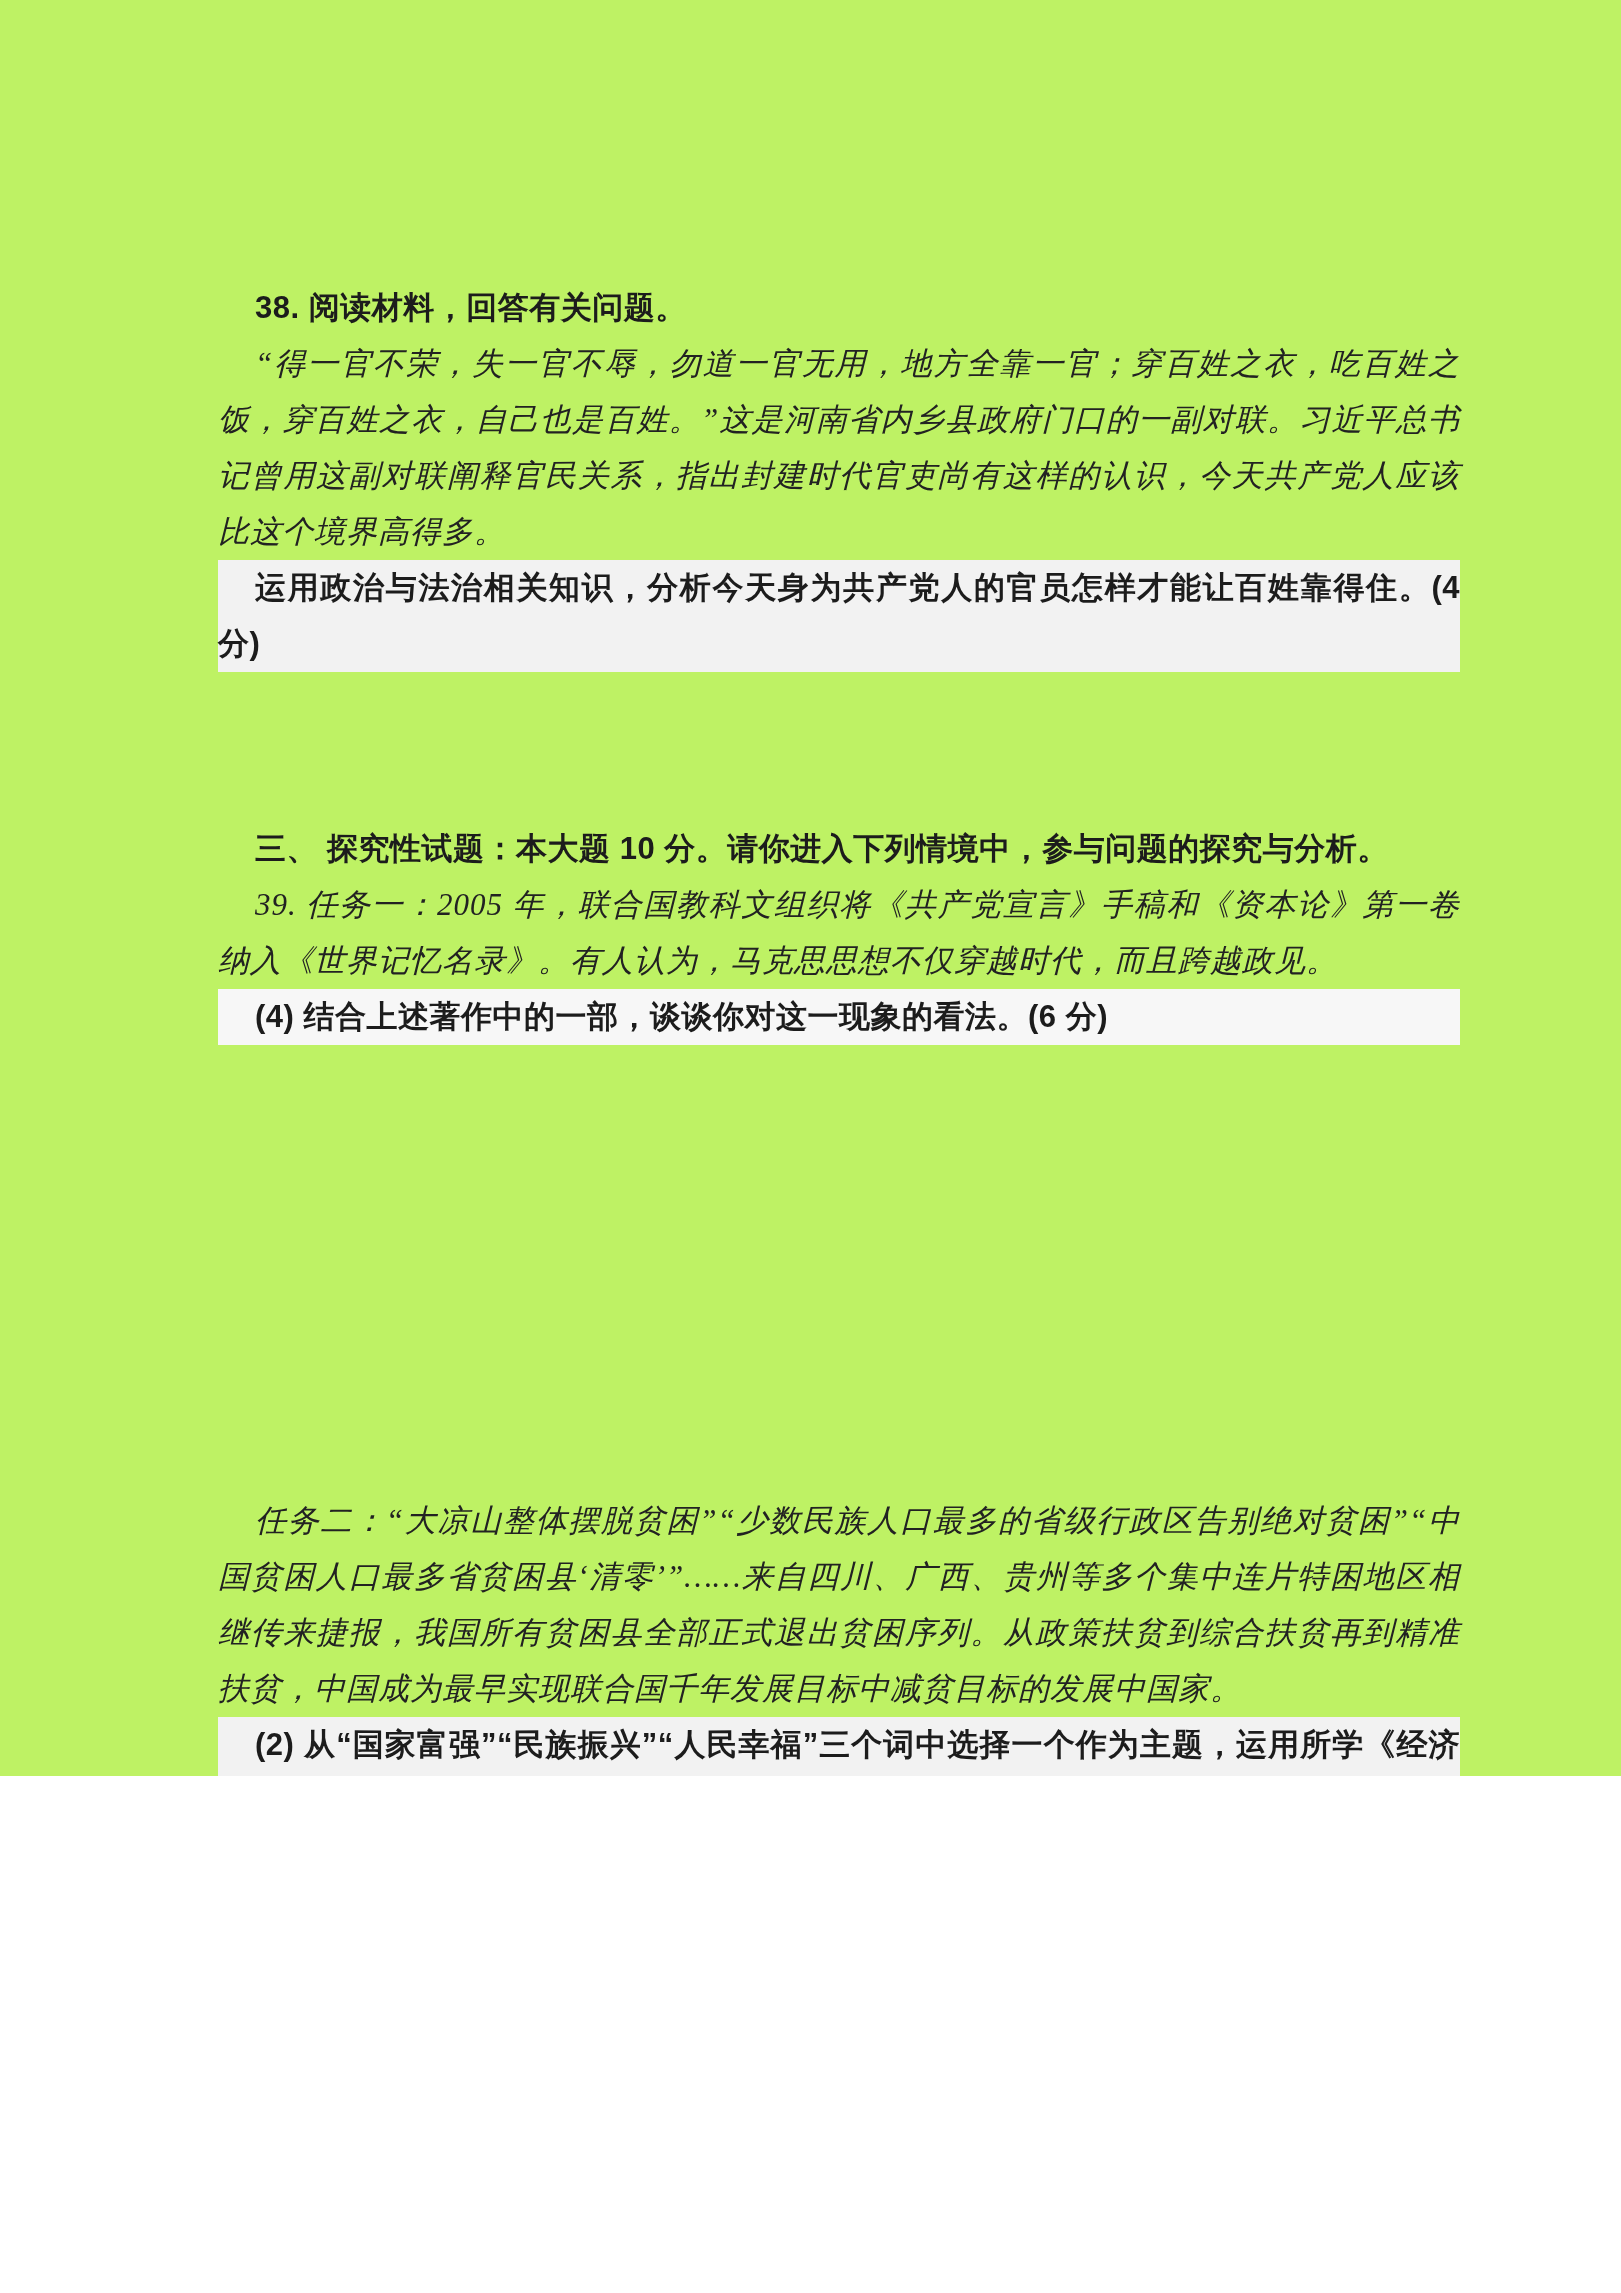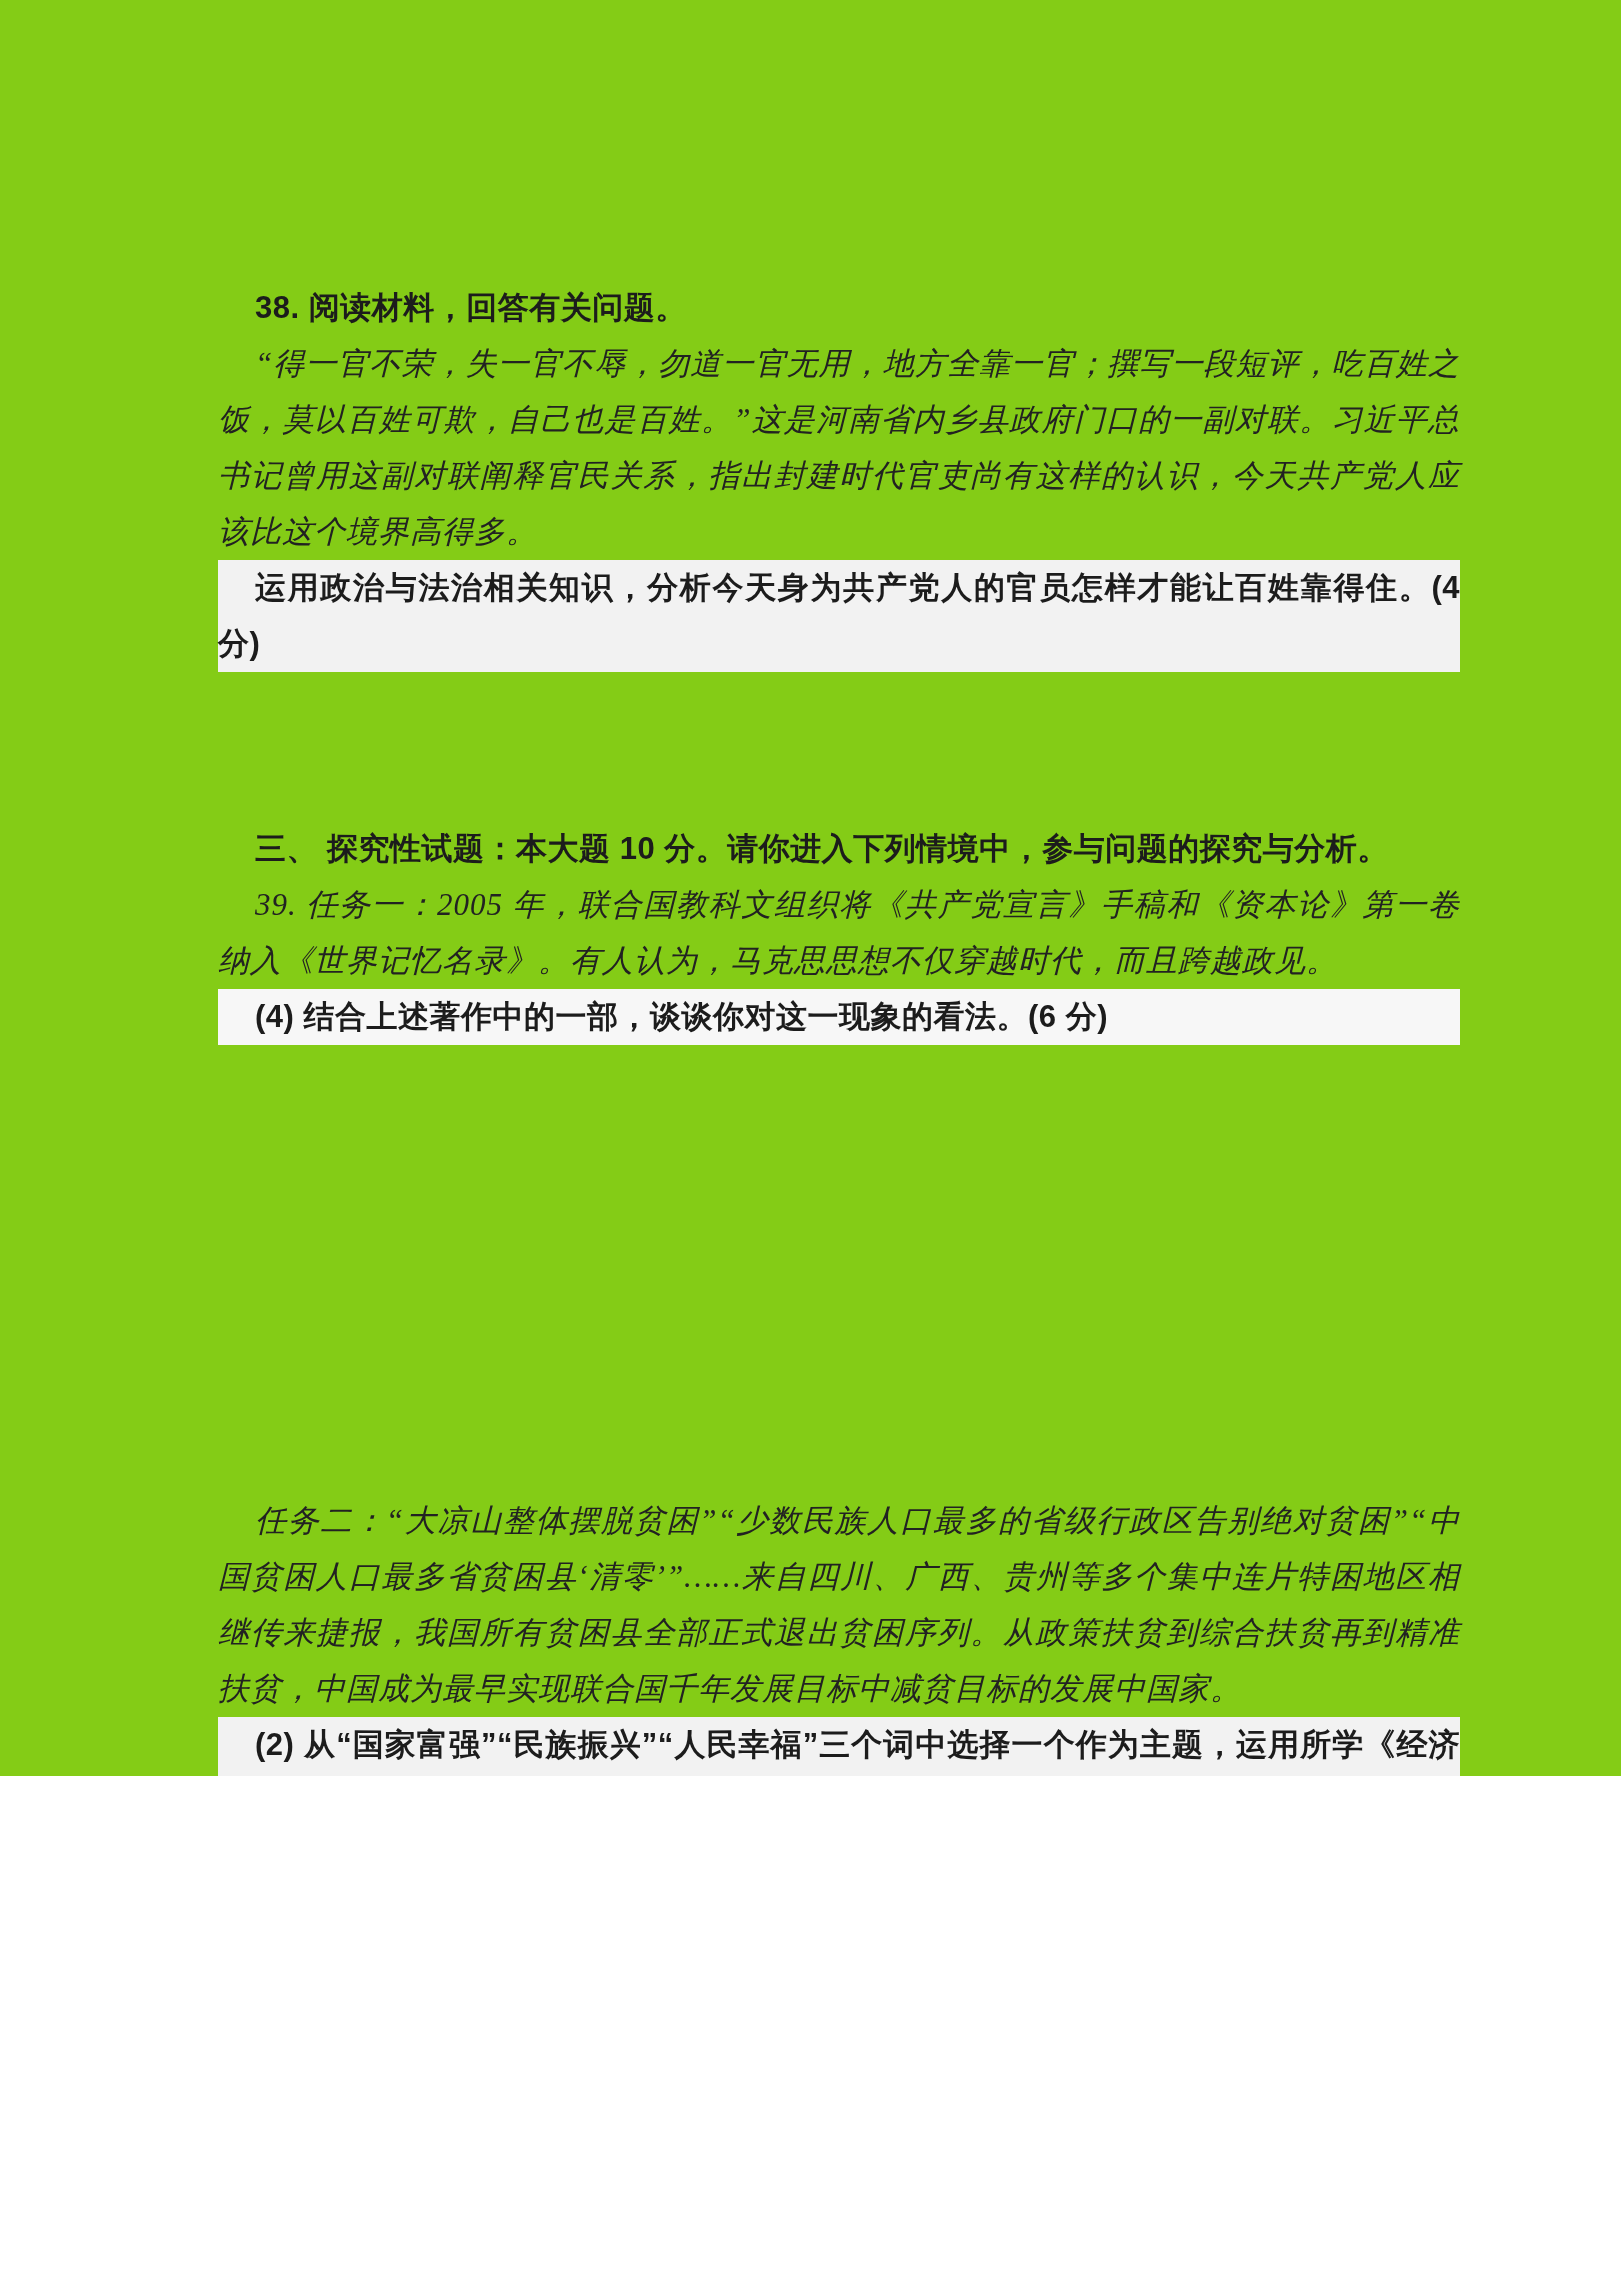--- a/index.html
+++ b/index.html
@@ -4,21 +4,21 @@
 <style>
   html, body {
     margin: 0;
     padding: 0;
     background: #ffffff;
   }
   .page {
     position: relative;
     width: 1621px;
     height: 1776px;
-    background: #84cc16;
+    background: #bef264;
     overflow: hidden;
     box-sizing: border-box;
   }
   .content {
     box-sizing: border-box;
     padding: 280px 161px 0 218px;
     font-size: 31px;
     line-height: 56px;
     text-align: justify;
     color: #1c1c1c;
@@ -55,21 +55,21 @@
   .gap-answer-39 { height: 448px; }
 </style>
 </head>
 <body>
 
 <div class="page">
   <div class="content">
 
     <p class="hei">38. 阅读材料，回答有关问题。</p>
 
-    <p class="kai">“得一官不荣，失一官不辱，勿道一官无用，地方全靠一官；撰写一段短评，吃百姓之饭，莫以百姓可欺，自己也是百姓。”这是河南省内乡县政府门口的一副对联。习近平总书记曾用这副对联阐释官民关系，指出封建时代官吏尚有这样的认识，今天共产党人应该比这个境界高得多。</p>
+    <p class="kai">“得一官不荣，失一官不辱，勿道一官无用，地方全靠一官；穿百姓之衣，吃百姓之饭，穿百姓之衣，自己也是百姓。”这是河南省内乡县政府门口的一副对联。习近平总书记曾用这副对联阐释官民关系，指出封建时代官吏尚有这样的认识，今天共产党人应该比这个境界高得多。</p>
 
     <p class="hei hl">运用政治与法治相关知识，分析今天身为共产党人的官员怎样才能让百姓靠得住。(4 分)</p>
 
     <div class="gap gap-after-q38"></div>
 
     <p class="hei">三、 探究性试题：本大题 10 分。请你进入下列情境中，参与问题的探究与分析。</p>
 
     <p class="kai">39. 任务一：2005 年，联合国教科文组织将《共产党宣言》手稿和《资本论》第一卷纳入《世界记忆名录》。有人认为，马克思思想不仅穿越时代，而且跨越政见。</p>
 
     <p class="hei hl-light">(4) 结合上述著作中的一部，谈谈你对这一现象的看法。(6 分)</p>

